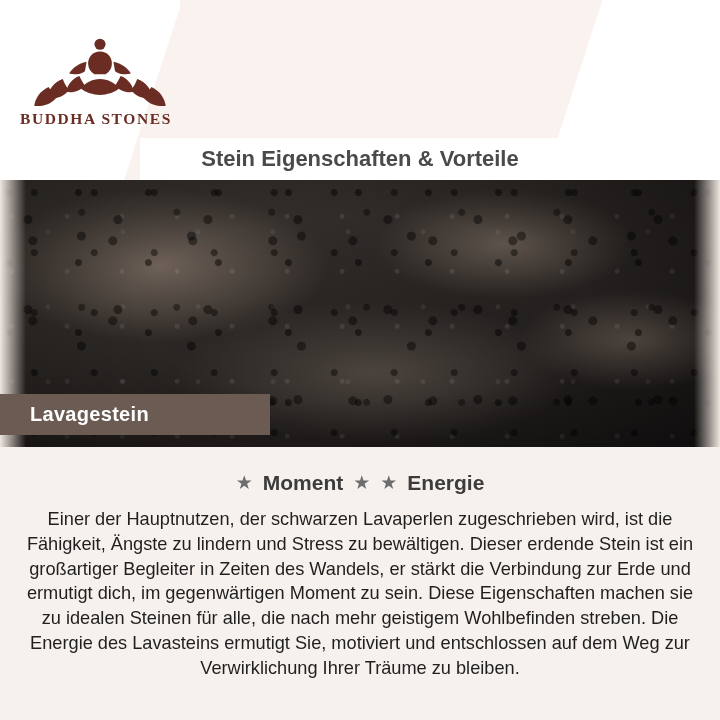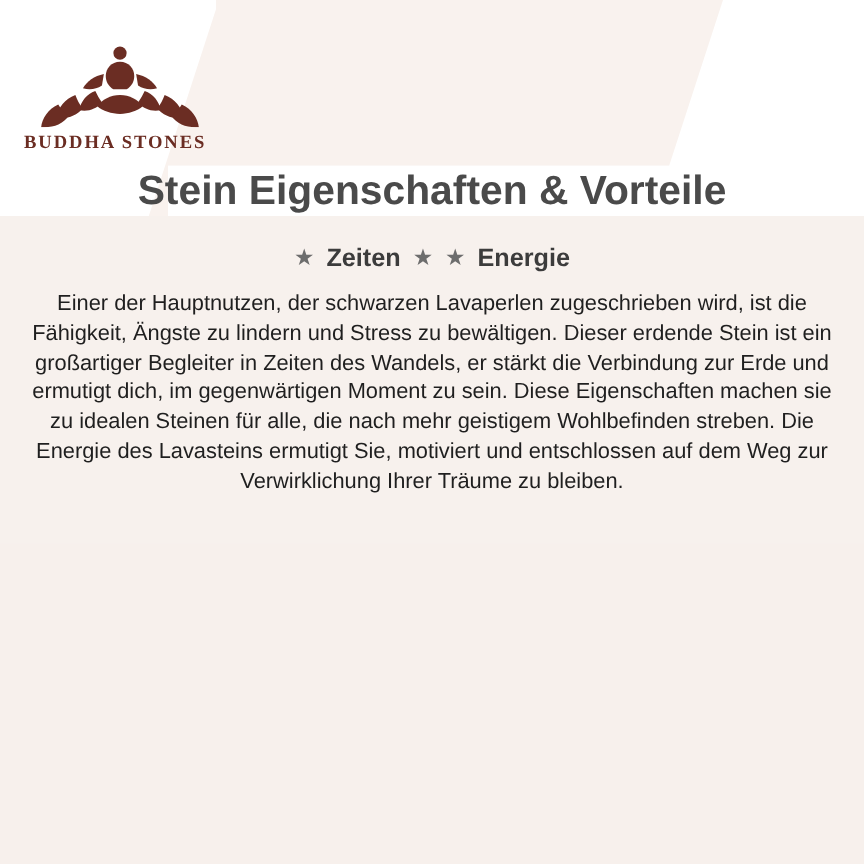--- a/index.html
+++ b/index.html
@@ -93,21 +93,21 @@
     left: 140px;
     right: 140px;
     bottom: 0;
     height: 42px;
     background: #ffffff;
     display: flex;
     align-items: center;
     justify-content: center;
   }
   .title-band-text {
-    font-size: 34px;
+    font-size: 22px;
     font-weight: bold;
     color: #4a4a4a;
     font-family: "Liberation Sans", sans-serif;
     white-space: nowrap;
   }
 
   
   .photo {
     position: relative;
     width: 720px;
@@ -256,25 +256,36 @@
         </g>
       </svg>
       <div class="brand-name">BUDDHA STONES</div>
     </div>
 
     <div class="title-band">
       <div class="title-band-text">Stein Eigenschaften &amp; Vorteile</div>
     </div>
   </div>
 
+  <div class="photo">
+    <div class="photo-bg"></div>
+    <div class="photo-grain"></div>
+    <div class="photo-vignette"></div>
+    <div class="photo-edge-left"></div>
+    <div class="photo-edge-right"></div>
+
+    <div class="caption-band">
+      <span class="caption-text">Lavagestein</span>
+    </div>
+  </div>
 
   <div class="body-area">
     <div class="keywords">
       <span class="kw-star">★</span>
-      <span class="kw-text">Zeiten</span>
+      <span class="kw-text">Moment</span>
       <span class="kw-star">★</span>
       <span class="kw-star">★</span>
       <span class="kw-text">Energie</span>
     </div>
 
     <p class="paragraph">Einer der Hauptnutzen, der schwarzen Lavaperlen zugeschrieben wird, ist die Fähigkeit, Ängste zu lindern und Stress zu bewältigen. Dieser erdende Stein ist ein großartiger Begleiter in Zeiten des Wandels, er stärkt die Verbindung zur Erde und ermutigt dich, im gegenwärtigen Moment zu sein. Diese Eigenschaften machen sie zu idealen Steinen für alle, die nach mehr geistigem Wohlbefinden streben. Die Energie des Lavasteins ermutigt Sie, motiviert und entschlossen auf dem Weg zur Verwirklichung Ihrer Träume zu bleiben.</p>
   </div>
 
   <div class="corner-tl"></div>
 </div>

